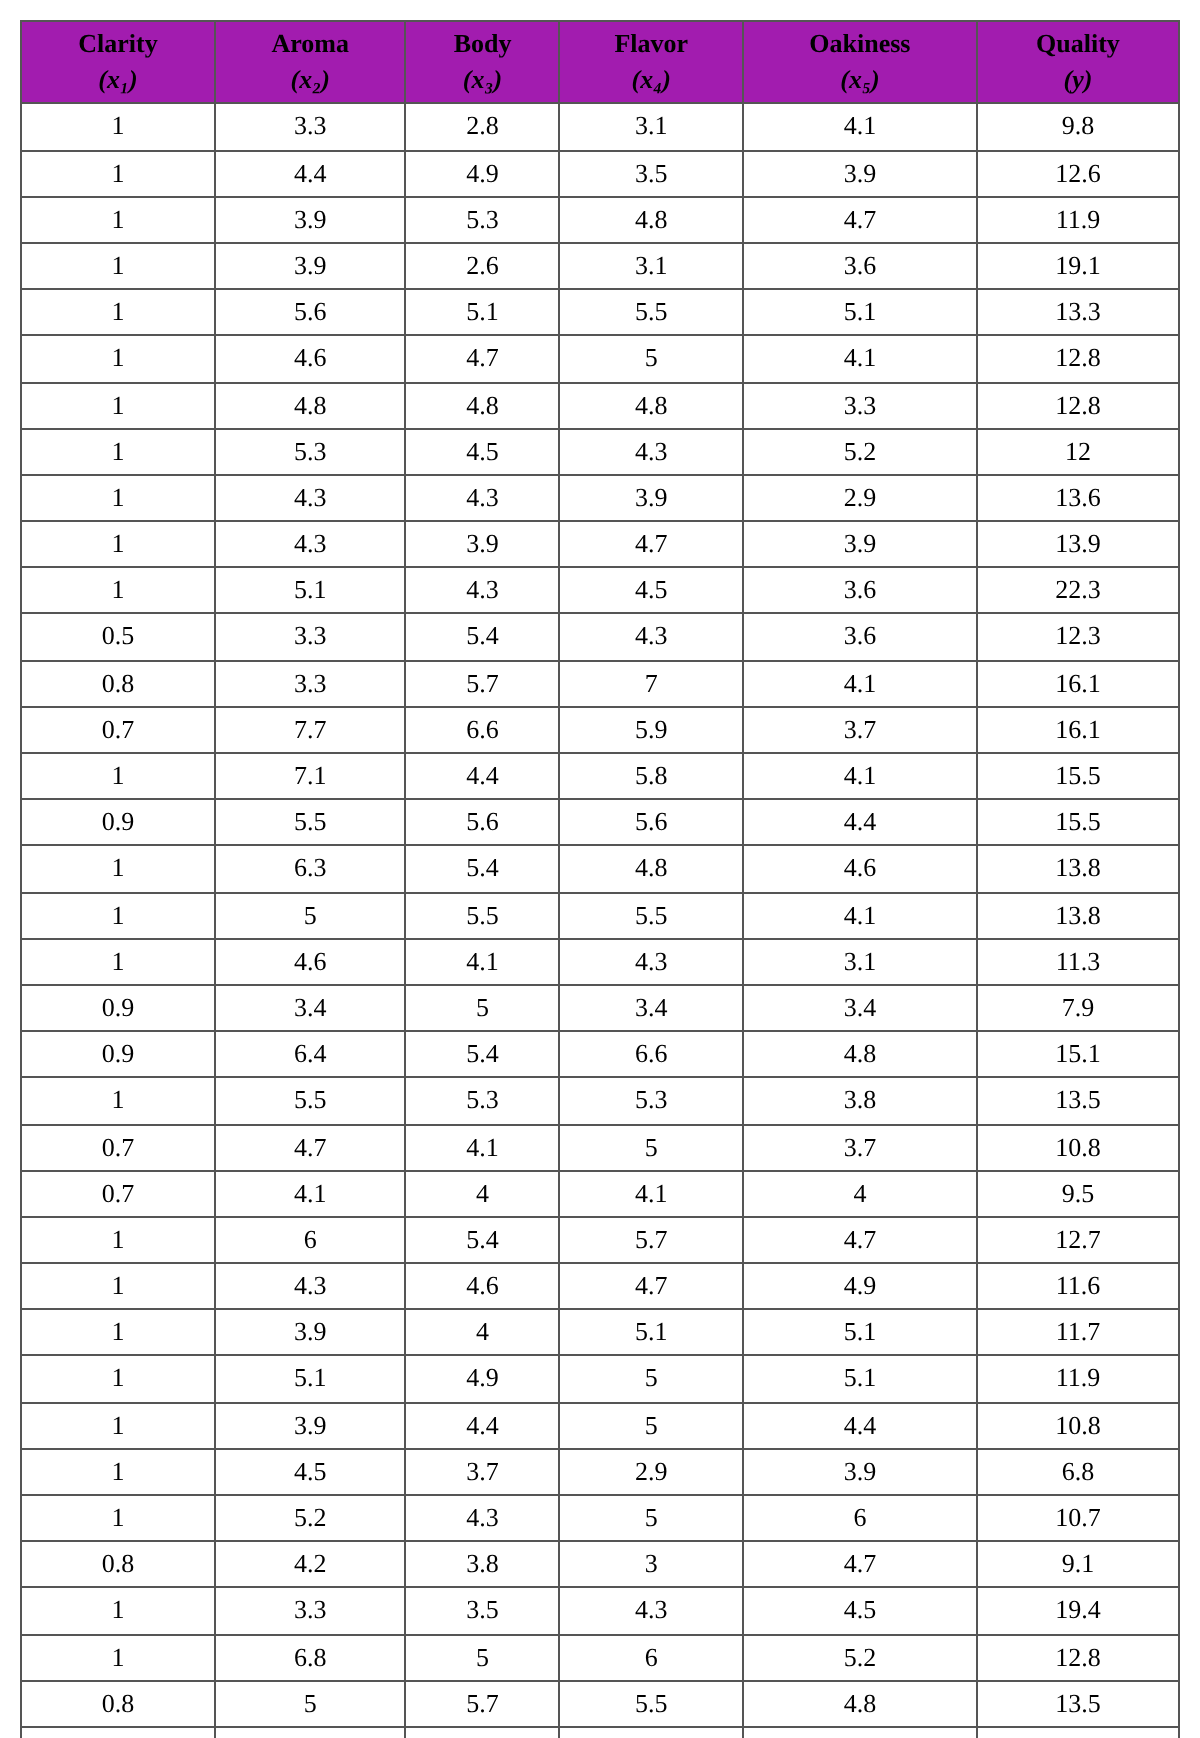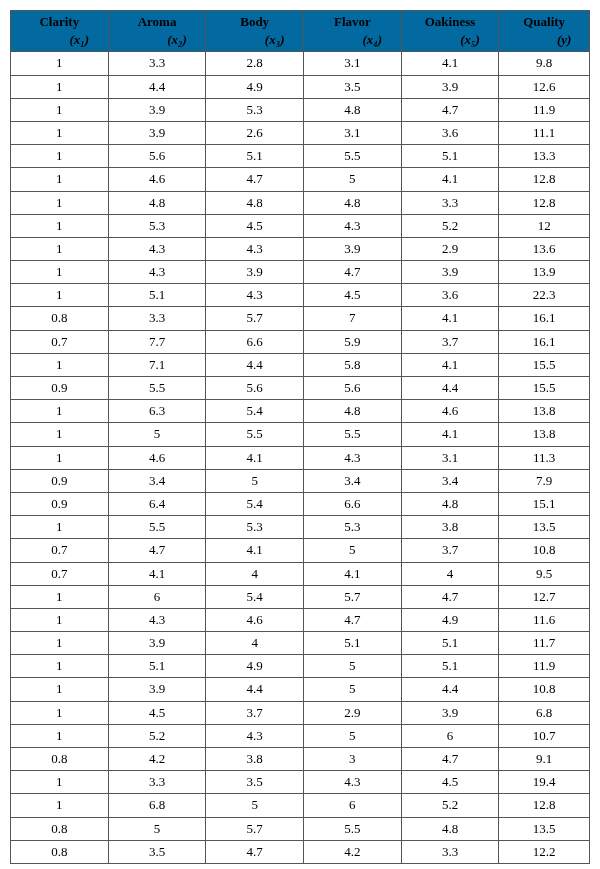--- a/index.html
+++ b/index.html
@@ -16,28 +16,27 @@
       width: 580px;
     }
     th, td {
       border: 1px solid #555;
       text-align: center;
       padding: 2px 6px;
       line-height: 1.4;
     }
     th {
       font-weight: bold;
-      background: #0369a1;
+      background: #a21caf;
     }
     td {
       font-weight: normal;
     }
     .italic {
       font-style: italic;
-      margin-left: 40px;
     }
   </style>
 </head>
 <body>
 
 <table>
   <thead>
     <tr id="header-row">
         <th>Clarity<br><span class="italic">(x₁)</span></th>
         <th>Aroma<br><span class="italic">(x₂)</span></th>
@@ -71,21 +70,21 @@
         <td>4.8</td>
         <td>4.7</td>
         <td>11.9</td>
       </tr>
       <tr>
         <td>1</td>
         <td>3.9</td>
         <td>2.6</td>
         <td>3.1</td>
         <td>3.6</td>
-        <td>11.1</td>
+        <td>19.1</td>
       </tr>
       <tr>
         <td>1</td>
         <td>5.6</td>
         <td>5.1</td>
         <td>5.5</td>
         <td>5.1</td>
         <td>13.3</td>
       </tr>
       <tr>
@@ -128,20 +127,28 @@
         <td>3.9</td>
         <td>13.9</td>
       </tr>
       <tr>
         <td>1</td>
         <td>5.1</td>
         <td>4.3</td>
         <td>4.5</td>
         <td>3.6</td>
         <td>22.3</td>
+      </tr>
+      <tr>
+        <td>0.5</td>
+        <td>3.3</td>
+        <td>5.4</td>
+        <td>4.3</td>
+        <td>3.6</td>
+        <td>12.3</td>
       </tr>
       <tr>
         <td>0.8</td>
         <td>3.3</td>
         <td>5.7</td>
         <td>7</td>
         <td>4.1</td>
         <td>16.1</td>
       </tr>
       <tr>

